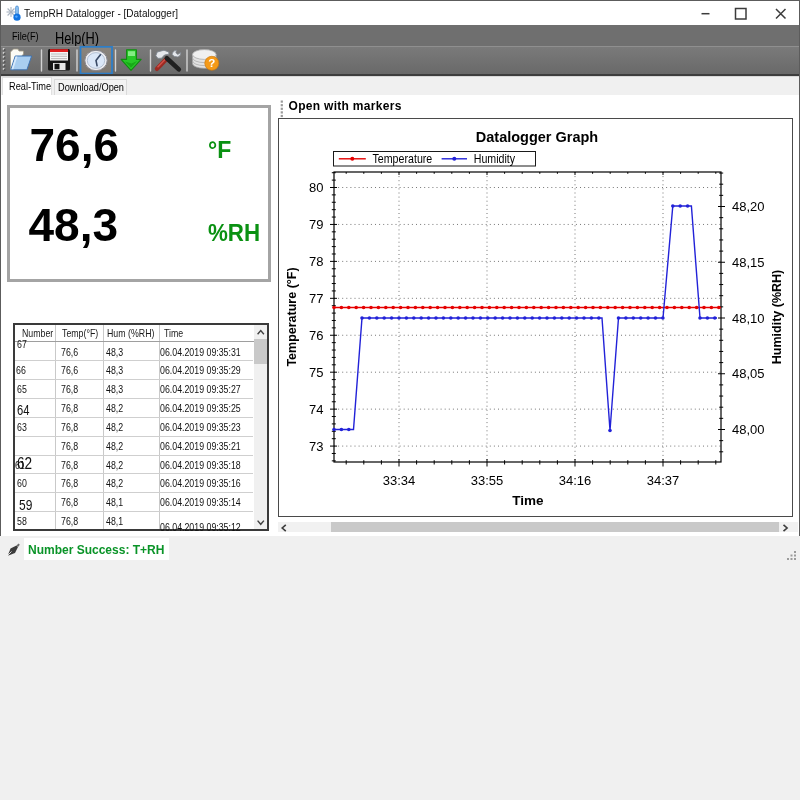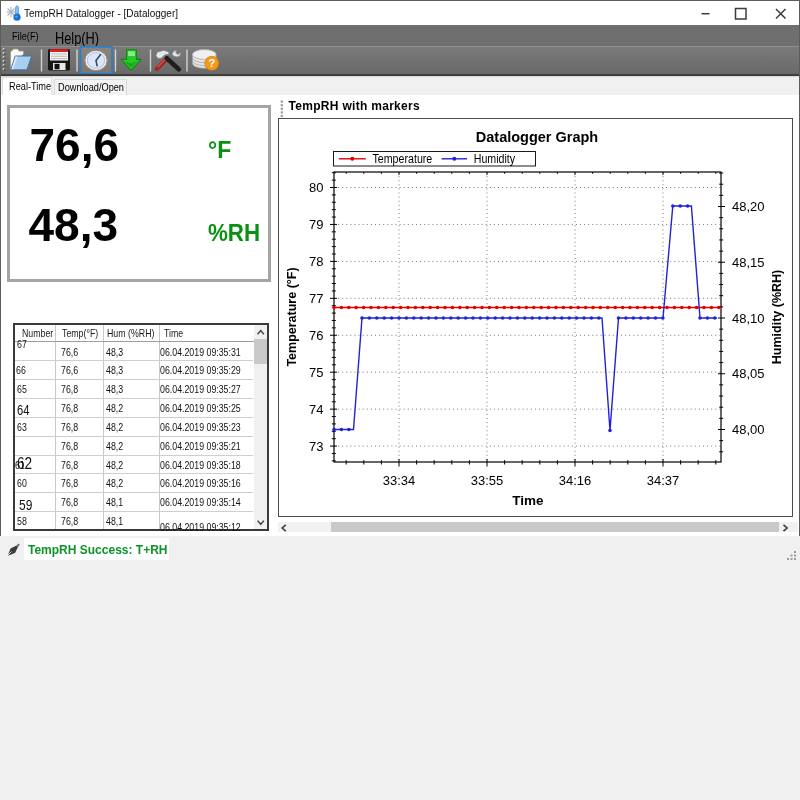--- a/index.html
+++ b/index.html
@@ -187,21 +187,21 @@
   </div>
 <svg class="ab" style="left:280px;top:100px" width="6" height="18" viewBox="0 0 6 18">
     <g fill="#9a9a9a">
       <rect x="0.7" y="0.5" width="2.2" height="2.2"></rect>
       <rect x="0.7" y="4.1" width="2.2" height="2.2"></rect>
       <rect x="0.7" y="7.7" width="2.2" height="2.2"></rect>
       <rect x="0.7" y="11.3" width="2.2" height="2.2"></rect>
       <rect x="0.7" y="14.9" width="2.2" height="2.2"></rect>
     </g>
   </svg>
-<div class="ab" style="left:288.5px;top:100.3px;font-size:12px;font-weight:bold;letter-spacing:0.3px;color:#000;line-height:12px">TempRH with markers</div>
+<div class="ab" style="left:288.5px;top:100.3px;font-size:12px;font-weight:bold;letter-spacing:0.3px;color:#000;line-height:12px">Open with markers</div>
 <div class="ab" style="left:278px;top:117.5px;width:515px;height:399.5px;background:#fff;border:1px solid #4a4a4a"></div>
 <svg class="ab" style="left:279.0px;top:118.5px" width="513.5" height="397.5" viewBox="0 0 513.5 397.5" font-family="Liberation Sans, sans-serif">
     <g stroke="#777" stroke-width="1" stroke-dasharray="1 3.1">
       <line x1="55.0" y1="327.08" x2="442.0" y2="327.08"></line>
       <line x1="55.0" y1="290.14" x2="442.0" y2="290.14"></line>
       <line x1="55.0" y1="253.20" x2="442.0" y2="253.20"></line>
       <line x1="55.0" y1="216.26" x2="442.0" y2="216.26"></line>
       <line x1="55.0" y1="179.32" x2="442.0" y2="179.32"></line>
       <line x1="55.0" y1="142.38" x2="442.0" y2="142.38"></line>
       <line x1="55.0" y1="105.44" x2="442.0" y2="105.44"></line>
@@ -471,21 +471,21 @@
  <path d="M 505.5 2.8 L 509.1 6 L 505.5 9.2" fill="none" stroke="#3e3e3e" stroke-width="1.6"></path>
 </svg>
 
 <div class="ab" style="left:0px;top:536px;width:800px;height:26px;background:#f0f0f0"></div>
 <svg class="ab" style="left:6px;top:542px" width="16" height="16" viewBox="0 0 16 16">
  <path d="M 2 13 L 4.5 6.5 L 10.5 3.5 L 12 5 L 9 11 L 2.5 13.5 Z" fill="#3c3c3c"></path>
  <path d="M 10.5 3.5 L 12.5 1.5 L 13.8 2.8 L 12 5 Z" fill="#6a6a6a"></path>
  <path d="M 2 13 L 5.5 9.5" stroke="#fff" stroke-width="0.8"></path>
 </svg>
 <div class="ab" style="left:24px;top:538px;width:145px;height:22px;background:#fff"></div>
-<div class="ab" style="left:28px;top:542.5px;font-size:12px;font-weight:bold;color:#0a9428;line-height:14px">TempRH Success: T+RH</div>
+<div class="ab" style="left:28px;top:542.5px;font-size:12px;font-weight:bold;color:#0a9428;line-height:14px">Number Success: T+RH</div>
 <svg class="ab" style="left:786px;top:550px" width="12" height="12" viewBox="0 0 12 12">
  <g fill="#9b9b9b">
       <rect x="8" y="1" width="2" height="2"></rect>
       <rect x="4.5" y="4.5" width="2" height="2"></rect>
       <rect x="8" y="4.5" width="2" height="2"></rect>
       <rect x="1" y="8" width="2" height="2"></rect>
       <rect x="4.5" y="8" width="2" height="2"></rect>
       <rect x="8" y="8" width="2" height="2"></rect>
     </g>
 </svg>

